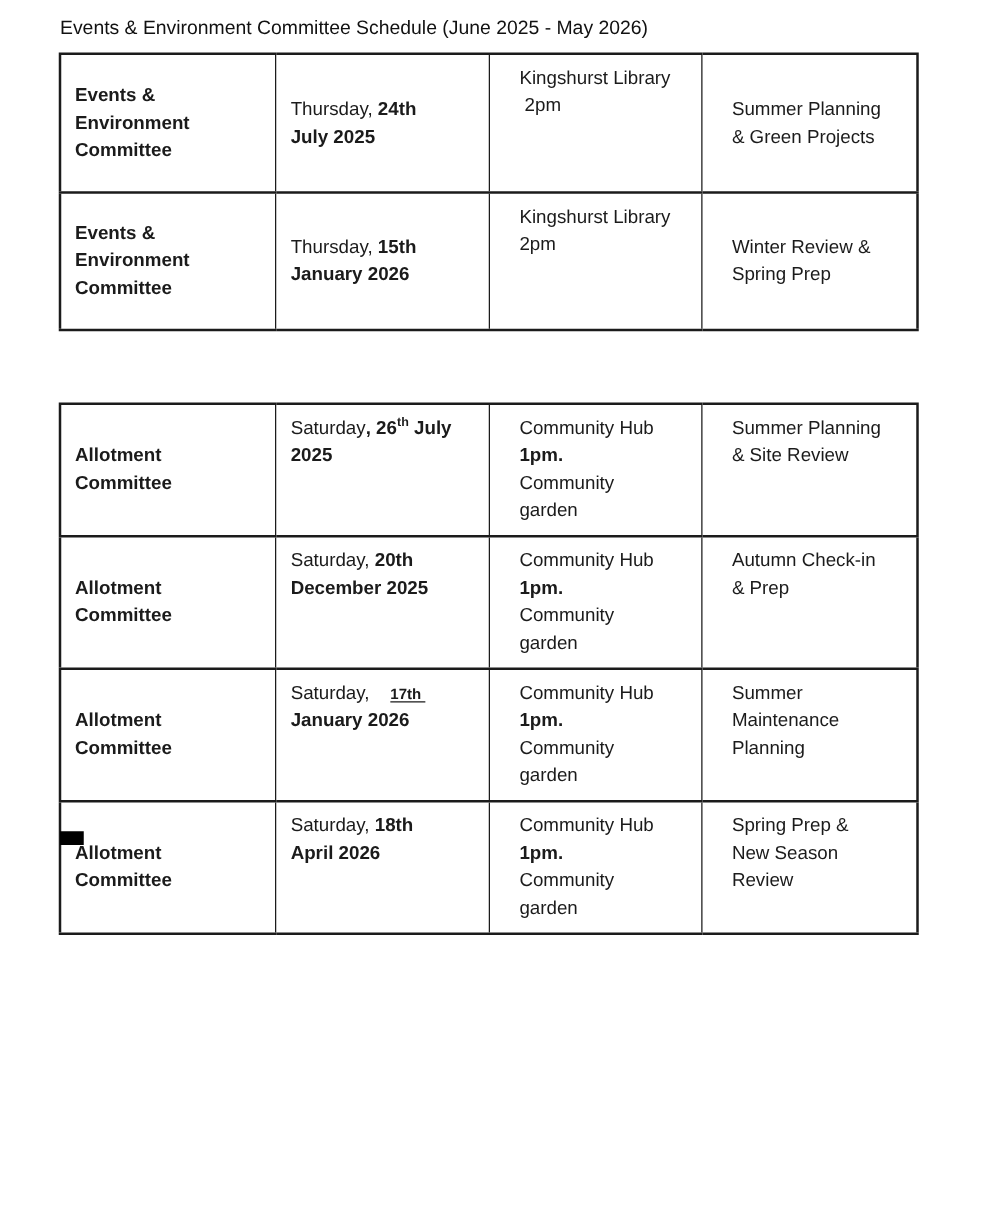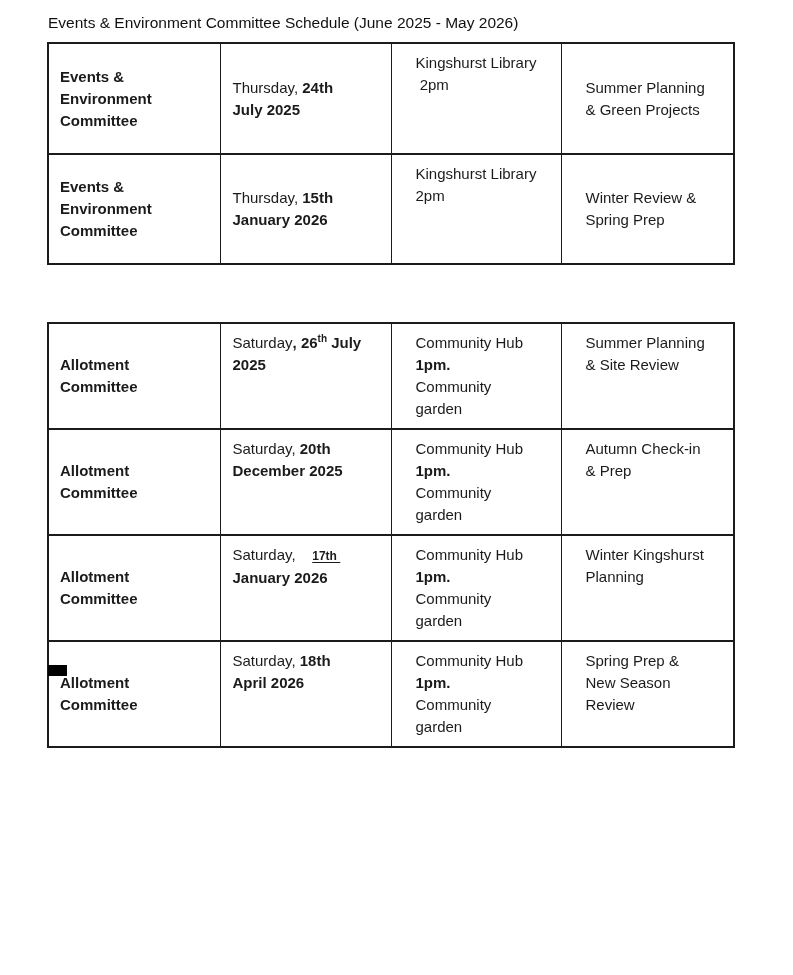--- a/index.html
+++ b/index.html
@@ -110,21 +110,21 @@
     <tr style="height:87px">
       <td class="cell committee">Allotment Committee</td>
       <td class="cell date"><span>Saturday, </span><span class="b">20th December 2025</span></td>
       <td class="cell location"><div class="line"><span>Community Hub</span></div><div class="line"><span class="b">1pm.</span></div><div class="line"><span>Community garden</span></div></td>
       <td class="cell purpose">Autumn Check-in &amp; Prep</td>
     </tr>
     <tr style="height:90px">
       <td class="cell committee">Allotment Committee</td>
       <td class="cell date"><span>Saturday,    </span><span class="b u small">17th </span><span class="b">January 2026</span></td>
       <td class="cell location"><div class="line"><span>Community Hub</span></div><div class="line"><span class="b">1pm.</span></div><div class="line"><span>Community garden</span></div></td>
-      <td class="cell purpose">Winter Kingshurst Planning</td>
+      <td class="cell purpose">Summer Maintenance Planning</td>
     </tr>
     <tr style="height:86px">
       <td class="cell committee">Allotment Committee</td>
       <td class="cell date"><span>Saturday, </span><span class="b">18th April 2026</span></td>
       <td class="cell location"><div class="line"><span>Community Hub</span></div><div class="line"><span class="b">1pm.</span></div><div class="line"><span>Community garden</span></div></td>
       <td class="cell purpose">Spring Prep &amp; New Season Review</td>
     </tr>
   </tbody>
 </table>
 

